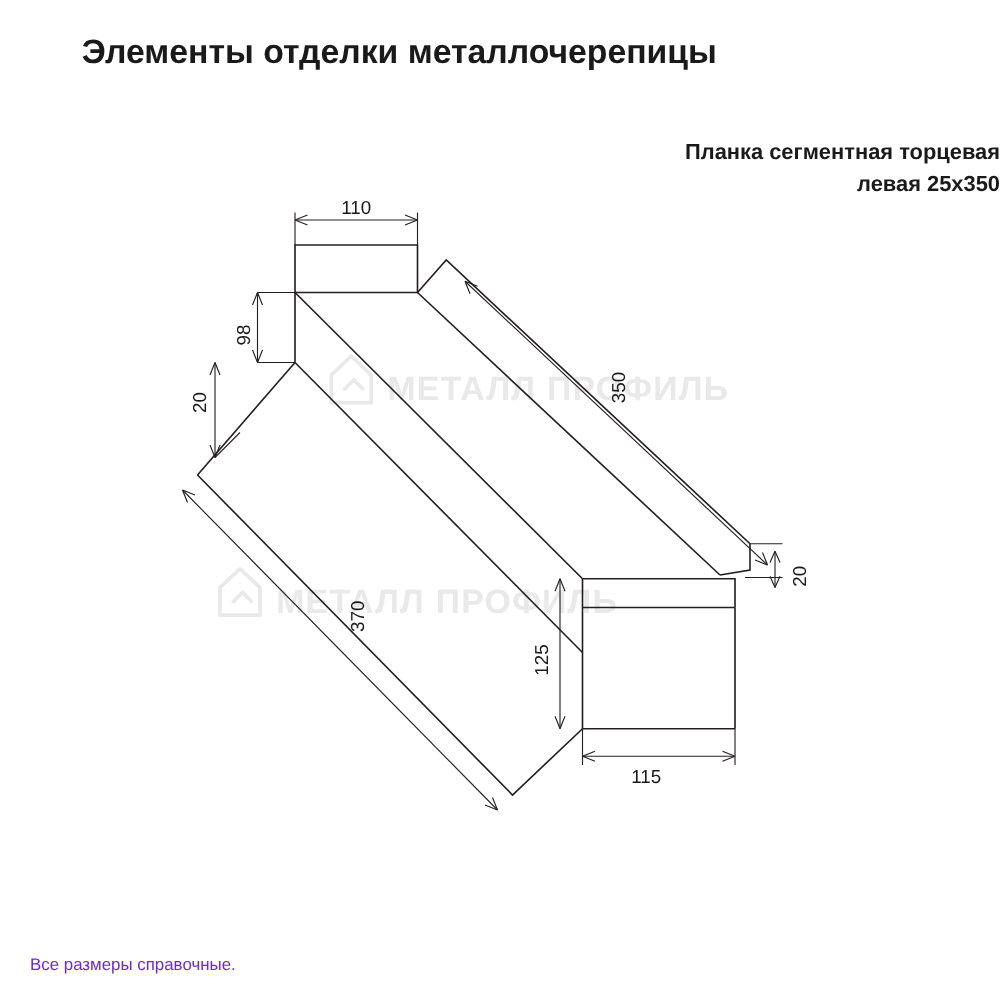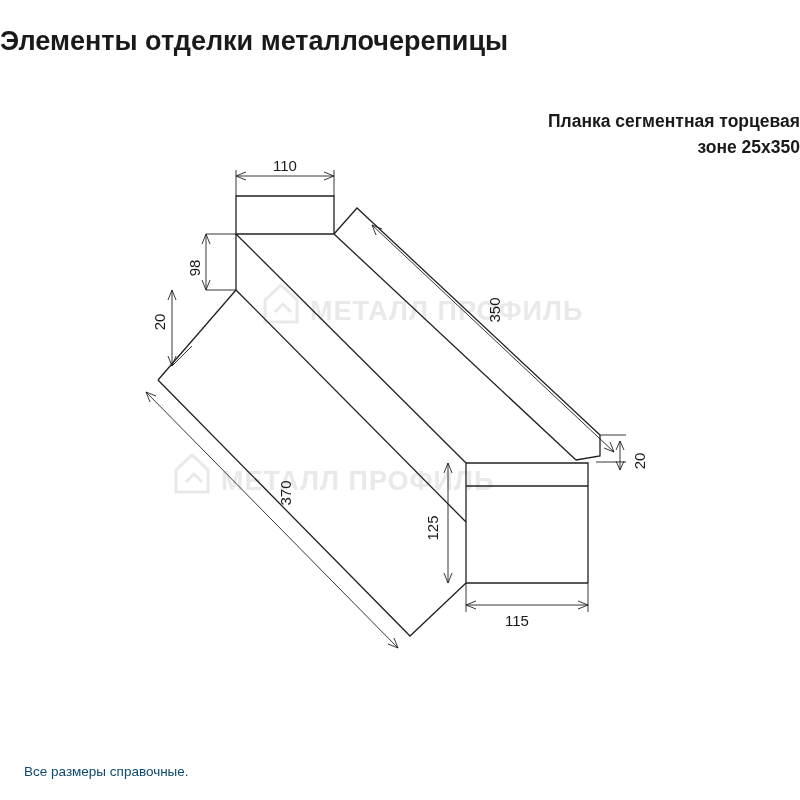--- a/index.html
+++ b/index.html
@@ -18,20 +18,21 @@
   #page {
     position: relative;
     width: 800px;
     height: 800px;
   }
   .title {
     position: absolute;
     top: 26px;
     left: 0;
     width: 639px;
+    text-align: center;
     font-size: 27px;
     font-weight: bold;
     letter-spacing: 0px;
     color: #1a1a1a;
   }
   .subtitle {
     position: absolute;
     top: 108px;
     left: 0;
     width: 800px;
@@ -48,21 +49,21 @@
     left: 0;
     width: 800px;
     height: 800px;
   }
   .footnotes {
     position: absolute;
     left: 24px;
     bottom: 18px;
     font-size: 13.5px;
     line-height: 20px;
-    color: #0c4a6e;
+    color: #6d28d9;
   }
   .footnotes div { white-space: nowrap; }
   svg text {
     font-family: "Liberation Sans", sans-serif;
     fill: #1a1a1a;
   }
   .dim-label {
     font-size: 15px;
   }
   .wm-text {
@@ -80,21 +81,21 @@
 </style>
 </head>
 <body>
 
 <div id="page">
 
   <div class="title">Элементы отделки металлочерепицы</div>
 
   <div class="subtitle">
     <span>Планка сегментная торцевая</span>
-    <span class="line2">зоне 25х350</span>
+    <span class="line2">левая 25х350</span>
   </div>
 
   <svg class="drawing" viewBox="0 0 800 800">
 
     <g>
       <path class="wm-shape" d="M265 300 L281 285 L297 300 L297 322 L265 322 Z"></path>
       <path class="wm-shape" d="M275 312 L283 304 L291 312"></path>
       <text class="wm-text" x="310" y="320">МЕТАЛЛ ПРОФИЛЬ</text>
     </g>
     <g>

